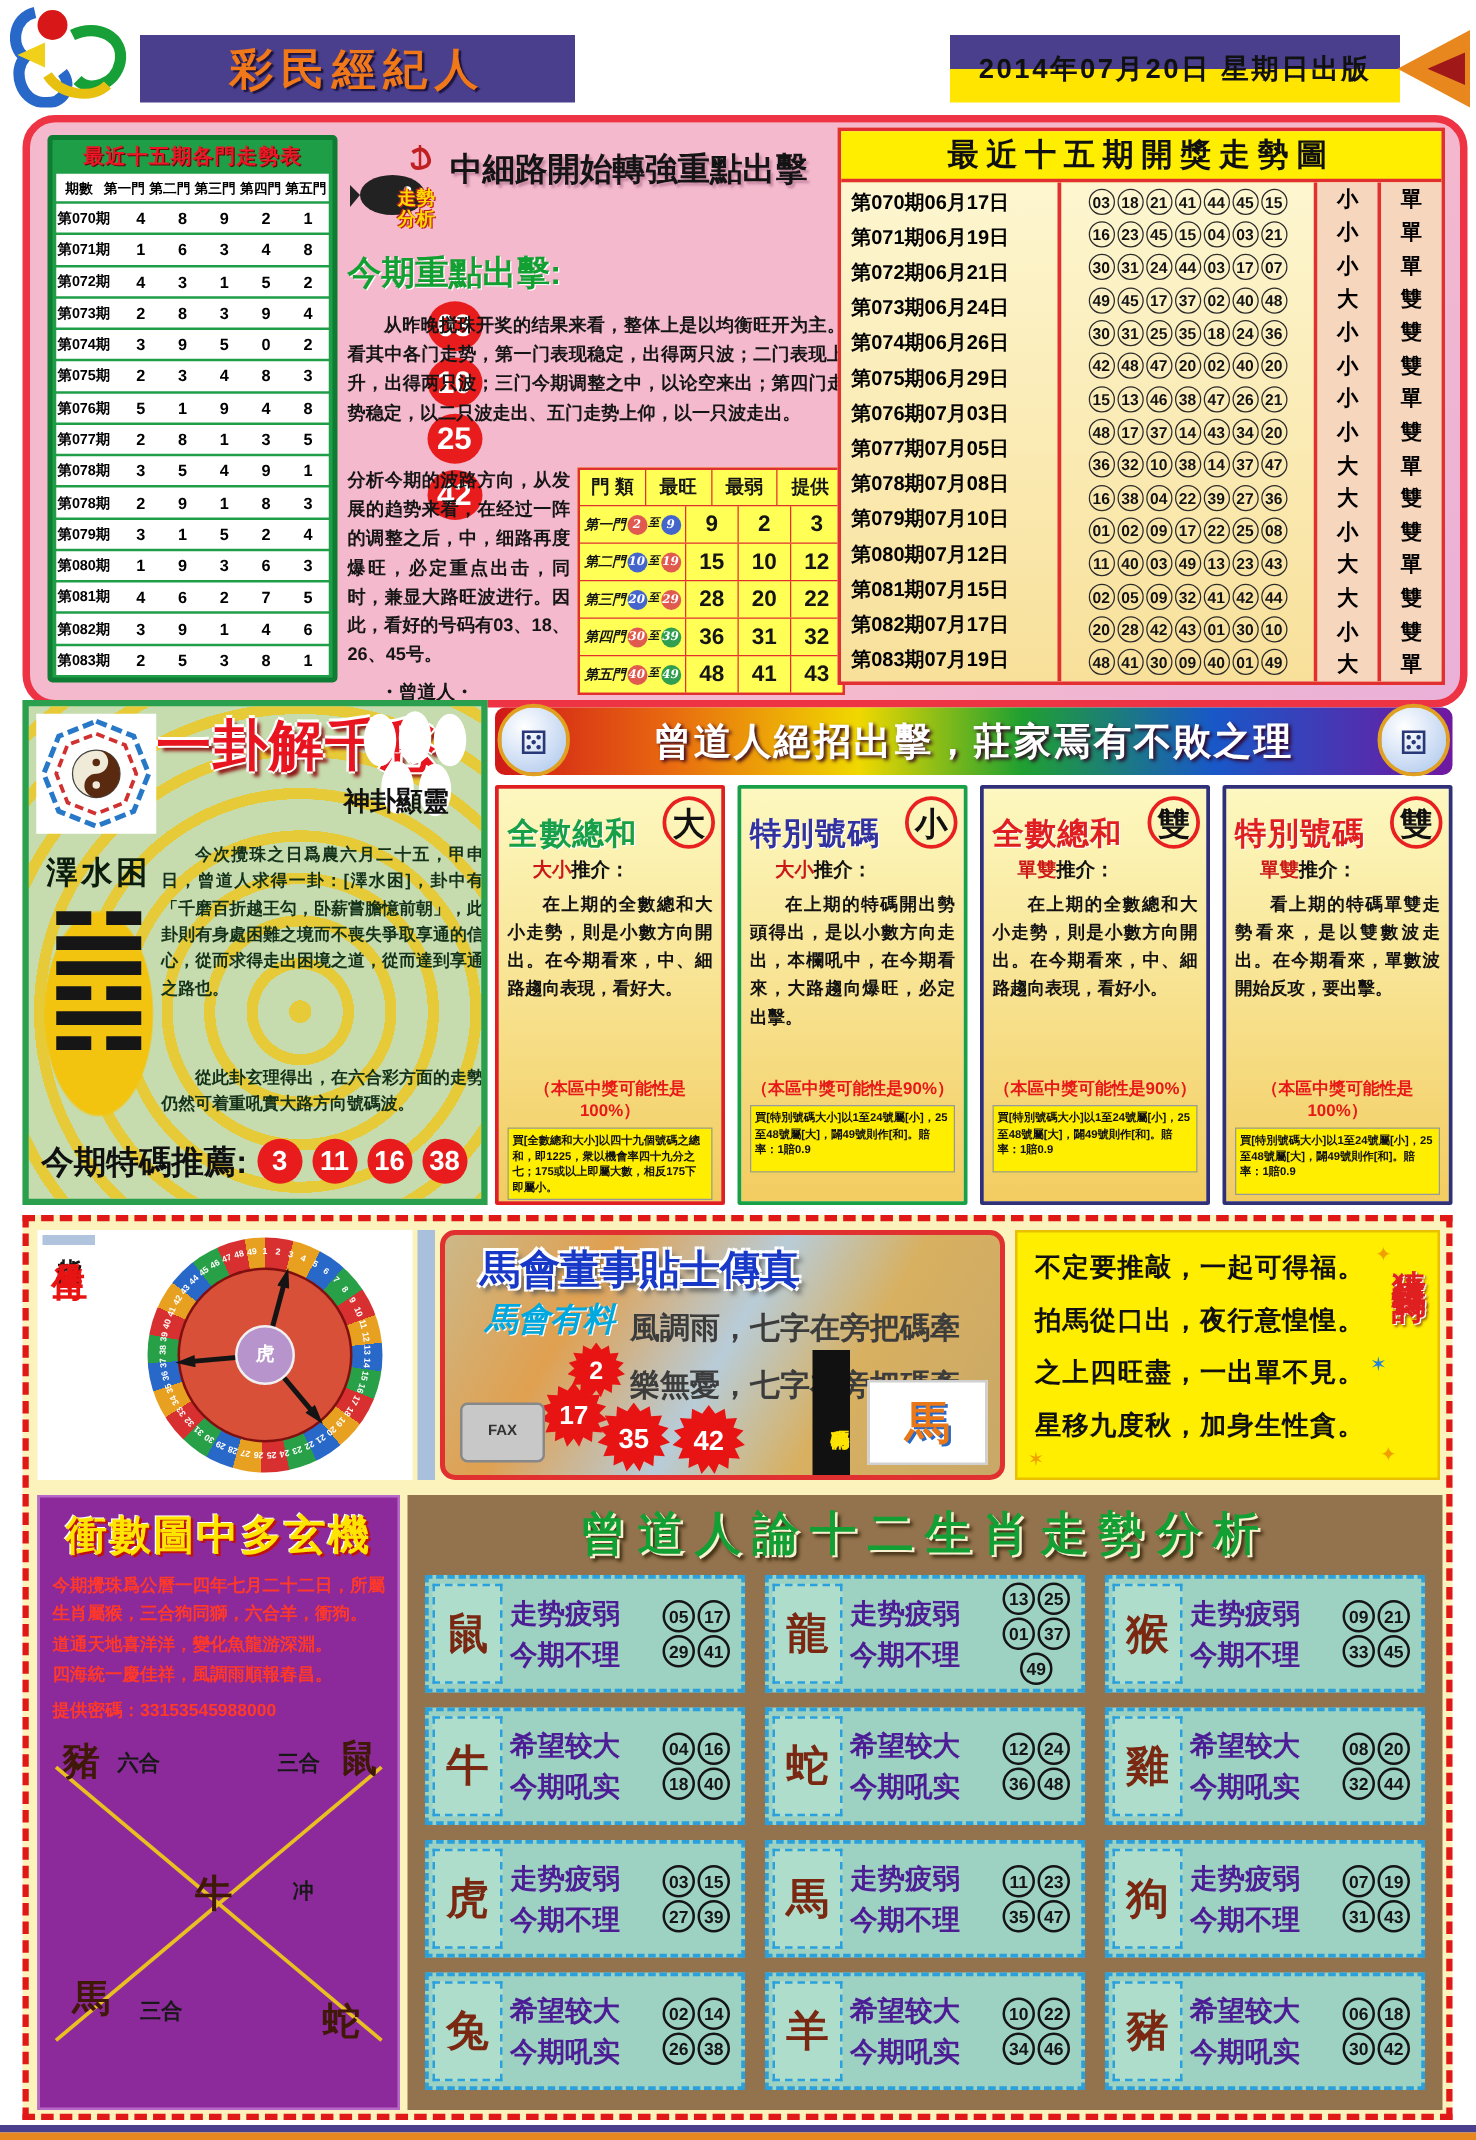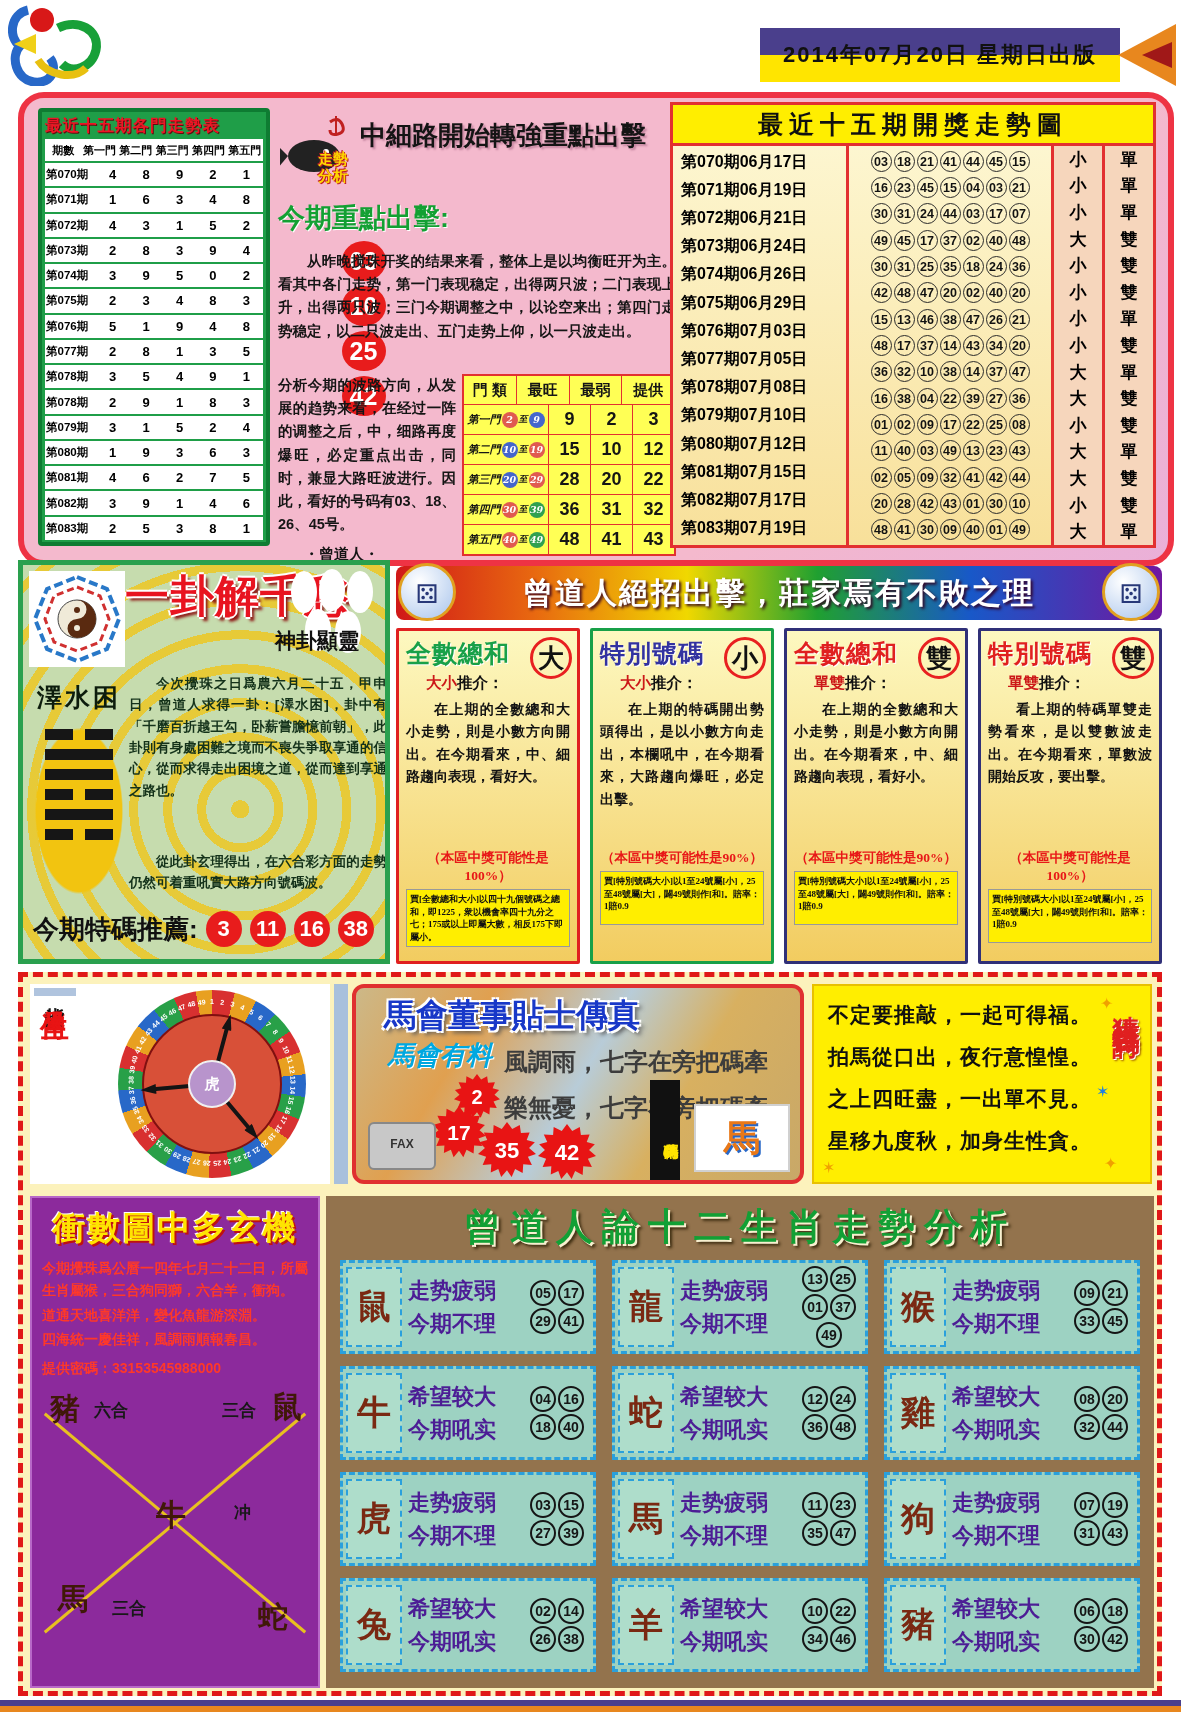--- a/index.html
+++ b/index.html
@@ -17,21 +17,21 @@
   .seg3 span{color:#111;font-size:22px;font-weight:bold;letter-spacing:2px;}
   .arrowR{left:1118px;top:20px;width:0;height:0;border-top:31px solid transparent;border-bottom:31px solid transparent;border-right:58px solid #e8871e;}
   .arrowR2{left:1142px;top:38px;width:0;height:0;border-top:13px solid transparent;border-bottom:13px solid transparent;border-right:30px solid #a01818;}
 
   
   .top-box{left:18px;top:92px;width:1144px;height:462px;border:6px solid #ee3344;border-radius:26px;
            background:linear-gradient(135deg,#f4b9cd 70%,#eab0d8);}
   
   .gtable{position:absolute;left:14px;top:10px;width:232px;height:438px;background:#1f9e48;border:4px solid #0e7c32;
           border-radius:4px;padding:2px 3px;display:flex;flex-direction:column;gap:2px;box-sizing:border-box;}
-  .gt-title{color:#ee1525;font-size:16.5px;font-weight:bold;line-height:23px;letter-spacing:1px;text-shadow:1px 1px 0 #5c0e0e;}
+  .gt-title{color:#ee1525;font-size:16.5px;font-weight:bold;text-align:center;line-height:23px;letter-spacing:1px;text-shadow:1px 1px 0 #5c0e0e;}
   .gt-head,.gt-row{background:#fff;display:flex;align-items:center;}
   .gt-head{height:22px;font-size:11px;font-weight:bold;}
   .gt-row{flex:1;font-size:13px;font-weight:bold;}
   .gt-h{flex:1;text-align:center;}
   .gt-period{width:50px;font-size:11.5px;padding-left:1px;}
   .gt-v{flex:1;text-align:center;}
 
   
   .mid{position:absolute;left:252px;top:8px;width:400px;height:446px;}
   .analysis{position:absolute;left:42px;top:44px;width:36px;color:#ffd800;font-weight:bold;font-size:15px;line-height:1.15;
@@ -95,22 +95,22 @@
          line-height:36px;text-align:center;}
 
   
   .banner{left:396px;top:566px;width:766px;height:54px;border-radius:8px;display:flex;align-items:center;justify-content:center;
           background:linear-gradient(90deg,#d01818,#e86810 18%,#f0d800 38%,#20a030 55%,#1858c8 75%,#7018a0 100%);}
   .banner span{color:#fff;font-size:30px;font-weight:bold;letter-spacing:2px;text-shadow:2px 2px 3px #302;}
   .dice{position:absolute;top:-3px;width:58px;height:58px;border-radius:50%;border:3px solid #e0a020;
         background:radial-gradient(circle at 35% 30%,#ffffff,#a8c4ec);text-align:center;line-height:56px;
         font-size:26px;color:#283878;box-sizing:border-box;}
   .cols{left:396px;top:628px;width:766px;height:336px;display:flex;gap:10px;}
-  .zcol{flex:1;border:3px solid #444;background:linear-gradient(180deg,#fdf8c0,#f2cc60);padding:6px 7px;position:relative;
-        border-radius:2px;box-sizing:border-box;font-family:Liberation Serif, serif;}
+  .zcol{flex:1;border:3px solid #444;background:linear-gradient(180deg,#fdf8c0,#f2cc60);padding:19px 7px;position:relative;
+        border-radius:2px;box-sizing:border-box;}
   .zcol-title{font-size:25px;font-weight:bold;letter-spacing:1px;text-shadow:1px 1px 0 #fff;}
   .badge{position:absolute;top:6px;right:5px;width:42px;height:42px;border:3px solid #e82020;border-radius:50%;
          text-align:center;line-height:38px;font-size:26px;font-weight:bold;color:#111;box-sizing:border-box;}
   .zcol-sub{margin:3px 0 5px 20px;font-size:15.5px;font-weight:bold;color:#111;}
   .zcol-sub b{color:#cc1818;}
   .zcol-body{font-size:14px;font-weight:bold;line-height:1.6;text-indent:2em;text-align:justify;min-height:148px;margin:0;color:#121212;}
   .zcol-chance{color:#e81818;font-size:13.5px;font-weight:bold;text-align:center;margin-top:2px;}
   .zcol-fine{background:#ffee00;border:1px solid #999;font-size:9px;font-weight:bold;line-height:1.4;padding:3px;margin-top:4px;min-height:46px;color:#101010;}
 
   
@@ -189,20 +189,23 @@
 <div id="page">
 
   <div class="abs" style="left:0;top:4px;width:1181px;height:84px;">
     <svg class="abs" style="left:8px;top:0;" width="106" height="82" viewBox="0 0 106 82">
       <path d="M20 6 C2 10 0 34 12 42 C2 52 8 76 26 78 C44 80 50 64 42 54" fill="none" stroke="#2868c8" stroke-width="9"></path>
       <circle cx="34" cy="16" r="12" fill="#d81818"></circle>
       <path d="M50 24 C70 14 92 26 88 46 C84 64 64 70 54 60" fill="none" stroke="#18a038" stroke-width="9"></path>
       <path d="M30 56 C40 72 66 76 78 64" fill="none" stroke="#e8c010" stroke-width="8"></path>
       <path d="M6 40 L28 30 L28 50 Z" fill="#f0d018"></path>
     </svg>
+    <div class="seg seg1">
+        <span>彩民經紀人</span>
+      </div>
     <div class="seg seg3">
         <span>2014年07月20日 星期日出版</span>
       </div>
     <div class="abs arrowR"></div>
     <div class="abs arrowR2"></div>
   </div>
 
   <div class="abs top-box">
 
     <div class="gtable">

